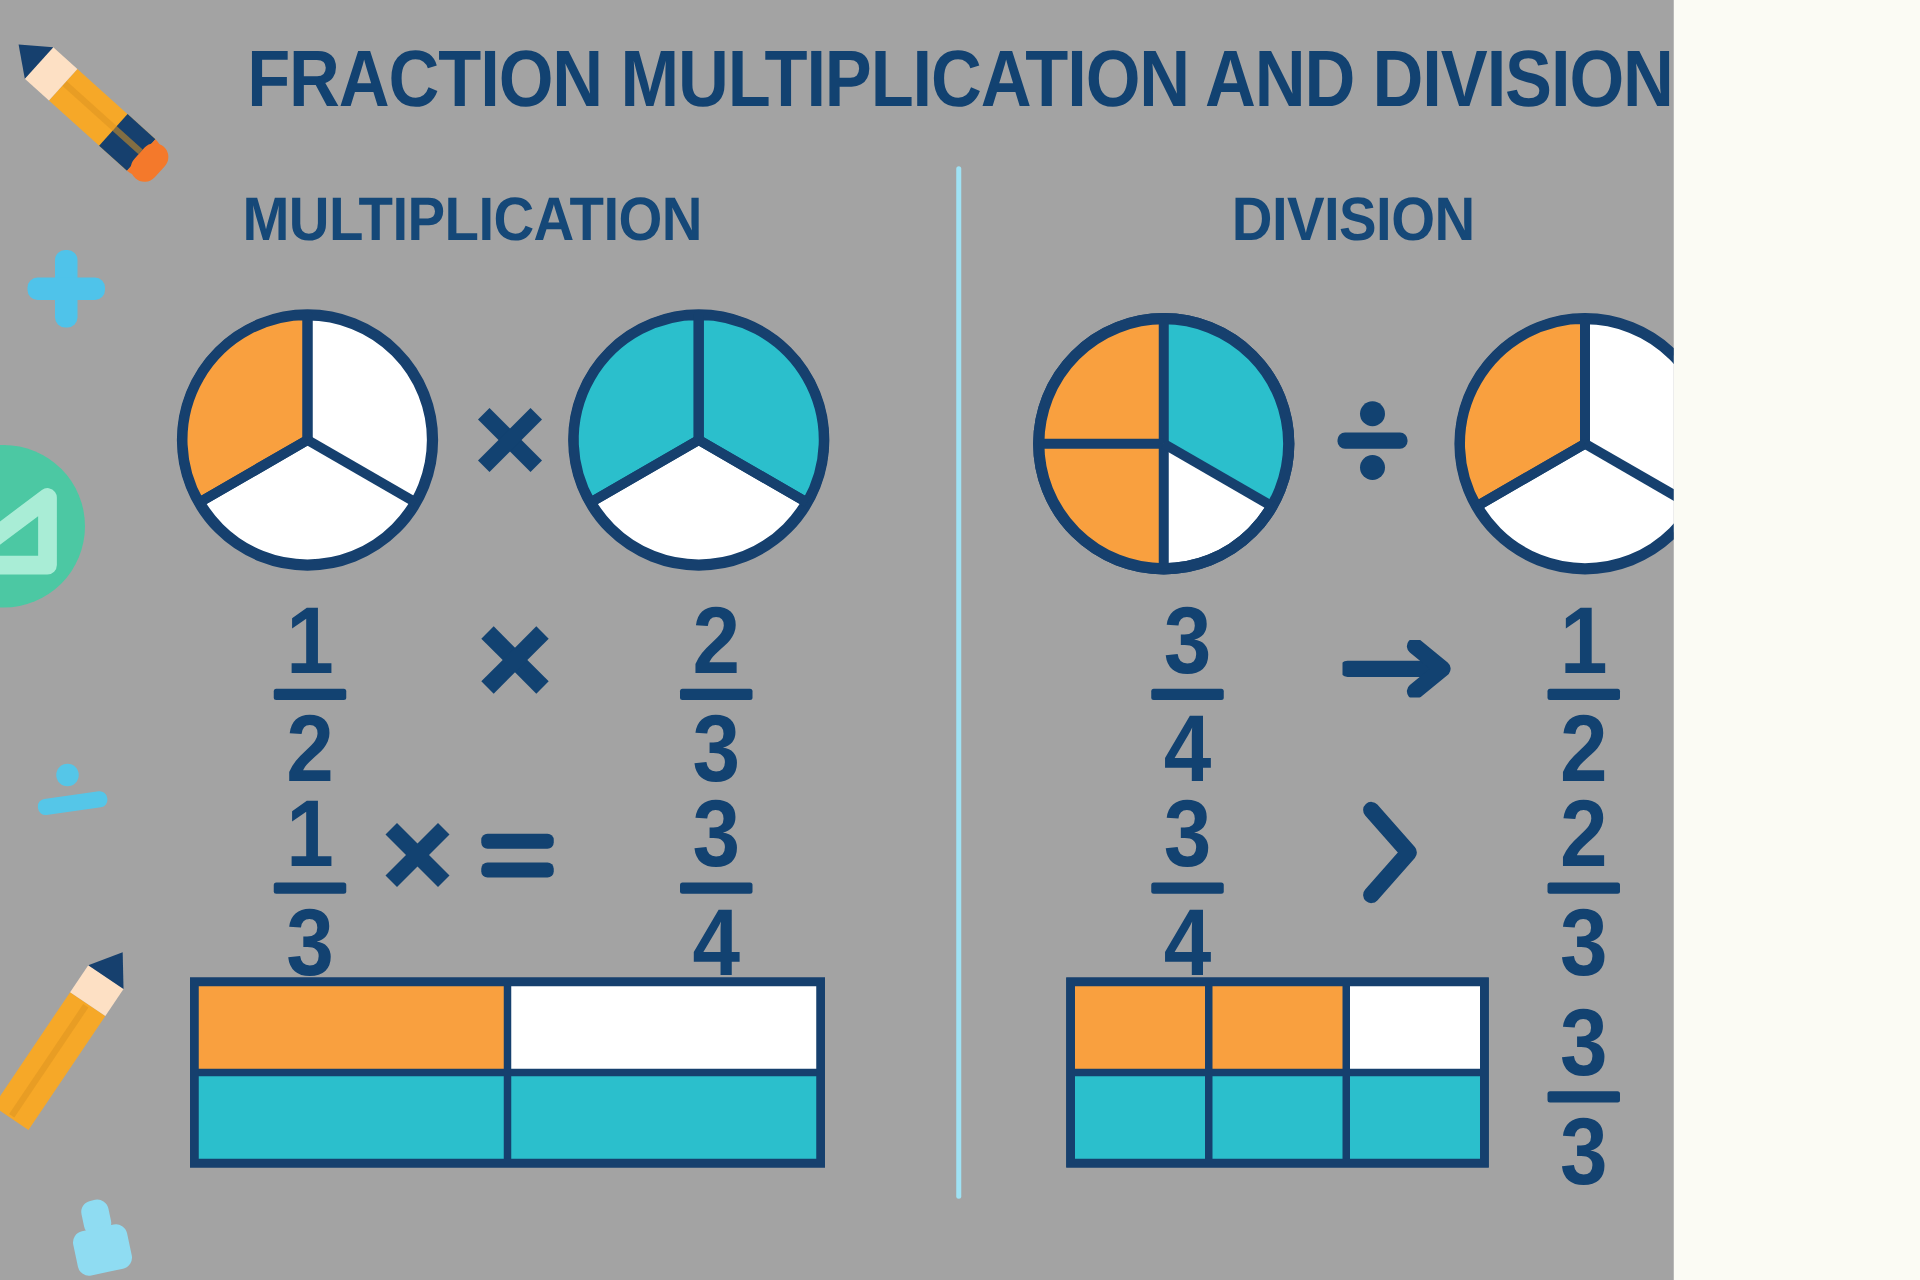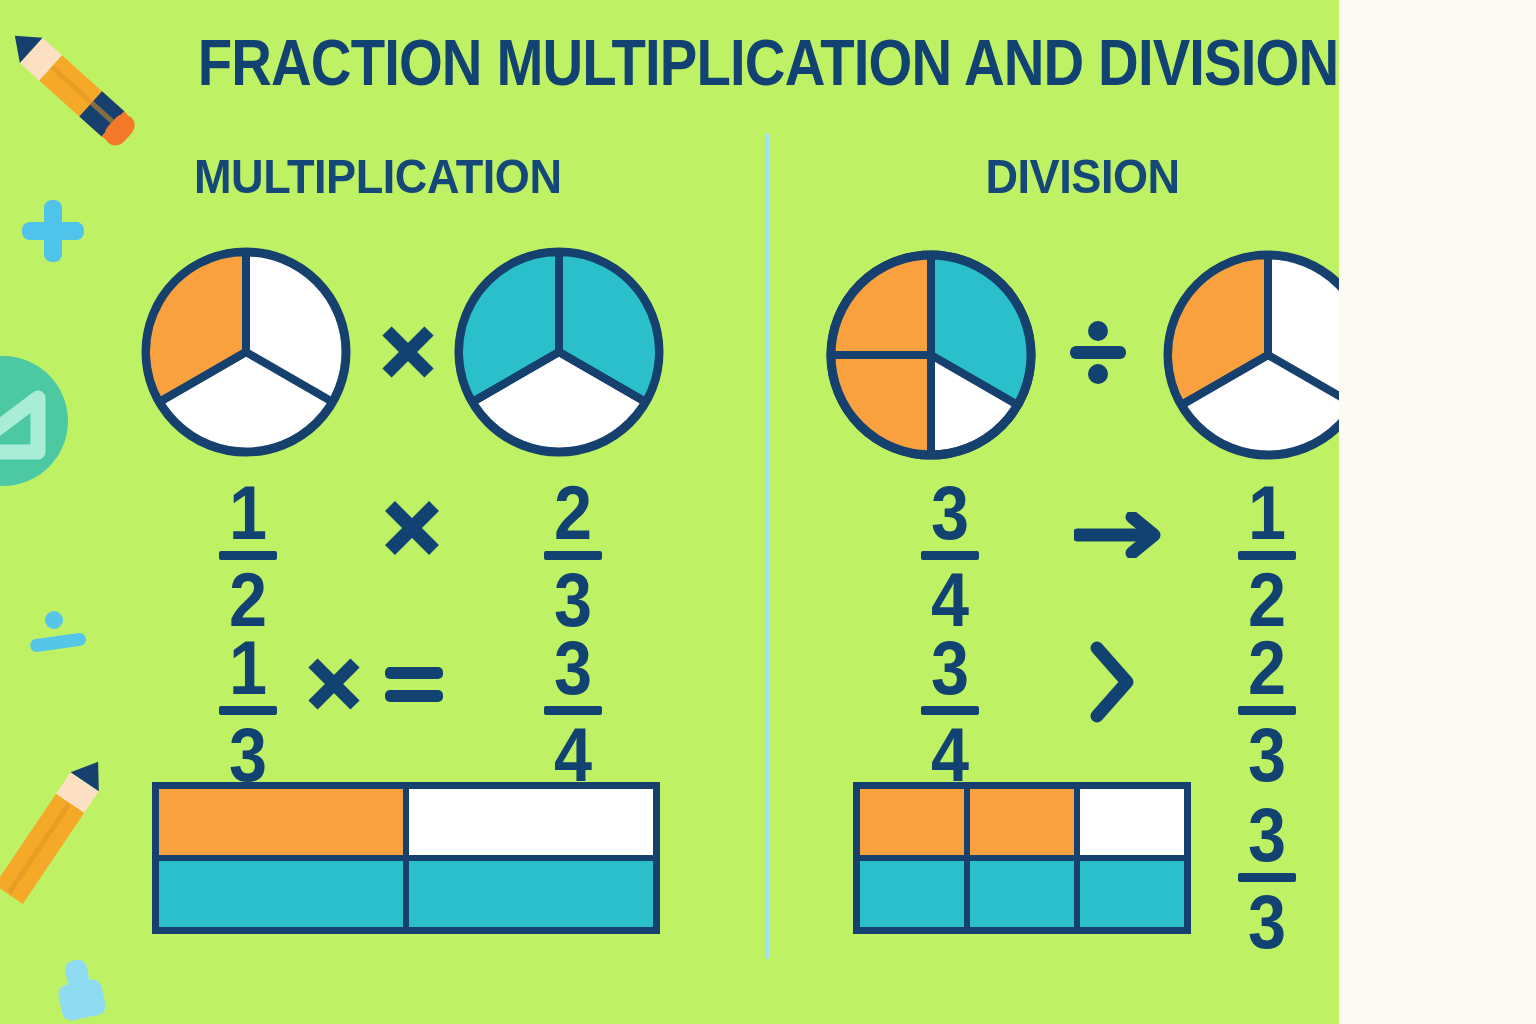--- a/index.html
+++ b/index.html
@@ -4,21 +4,21 @@
 <style>
   html, body {
     margin: 0;
     padding: 0;
     background: #fbfbf4;
   }
   #poster {
     position: relative;
     width: 1339px;
     height: 1024px;
-    background: #bef264;
+    background: #a3a3a3;
     overflow: hidden;
     font-family: "Liberation Sans", sans-serif;
   }
 
   
   .title {
     position: absolute;
     top: 26px;
     left: 0;
     width: 1536px;

